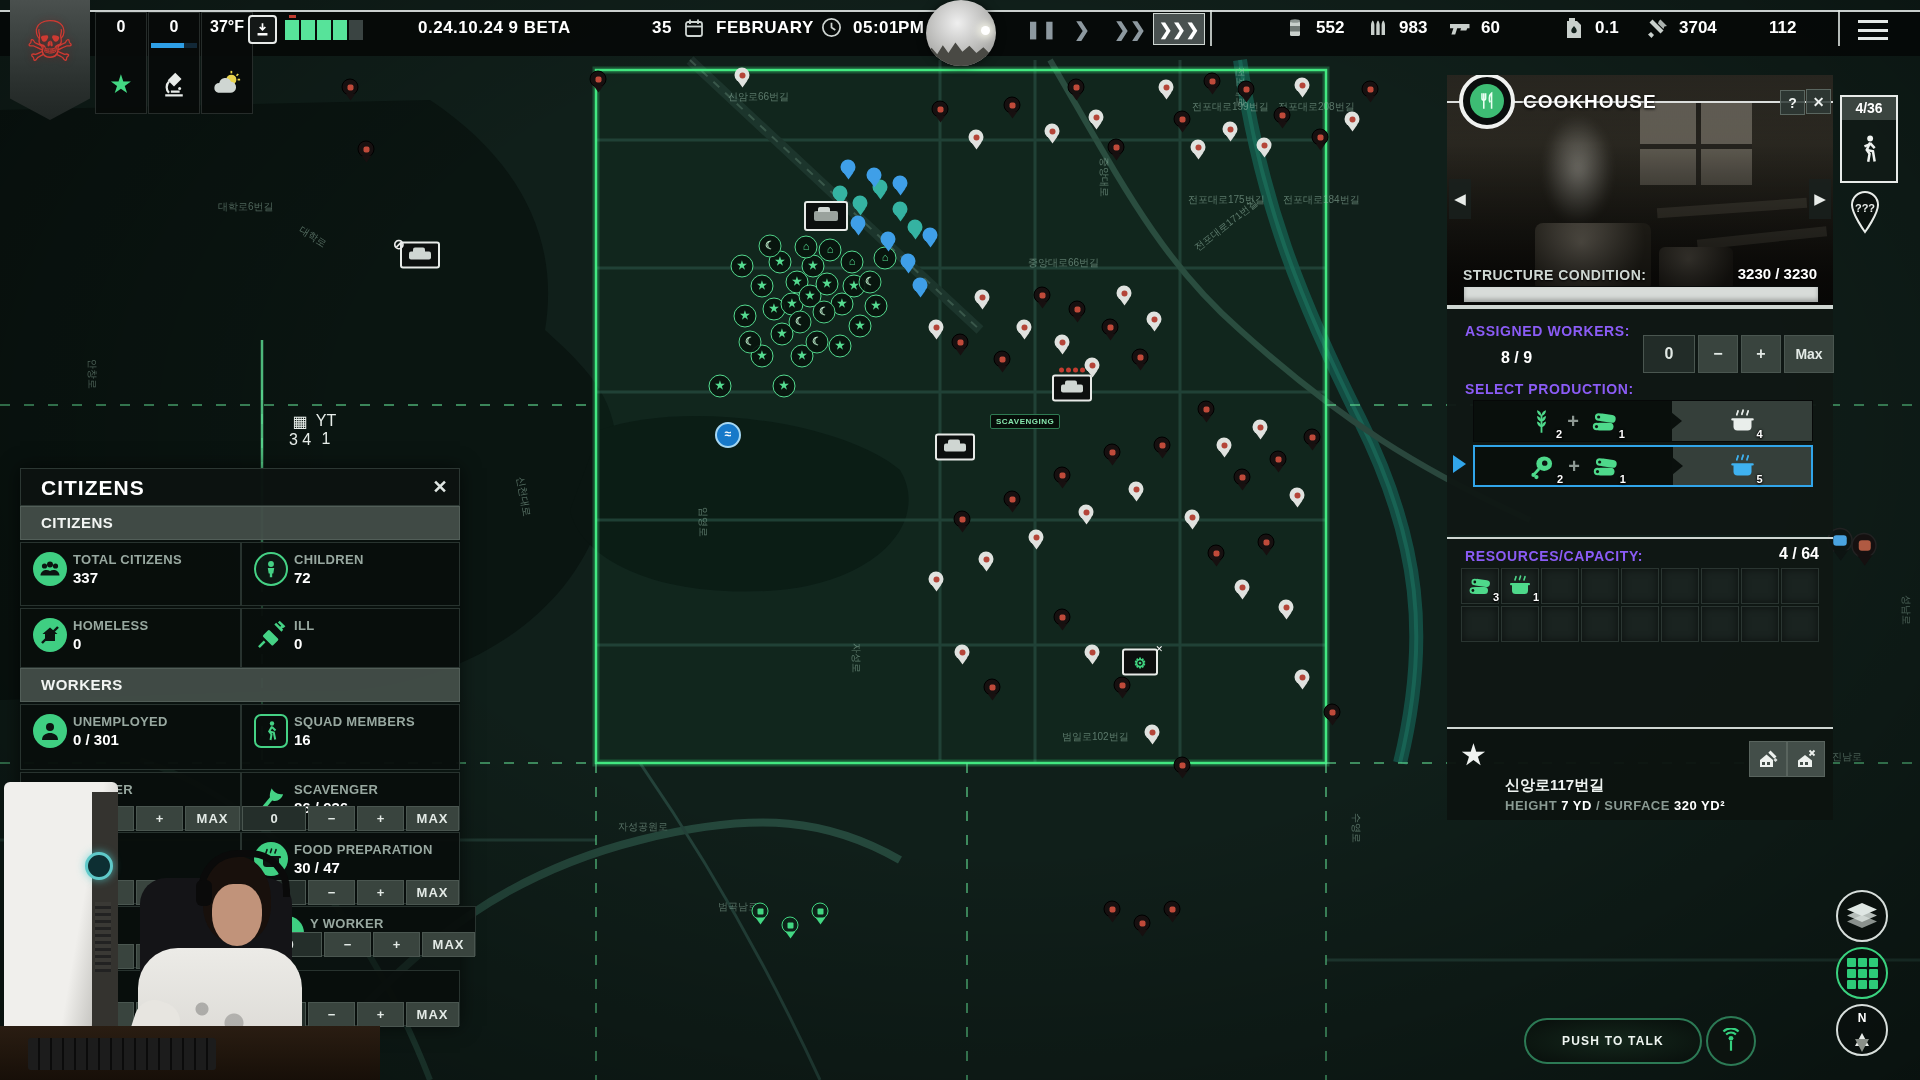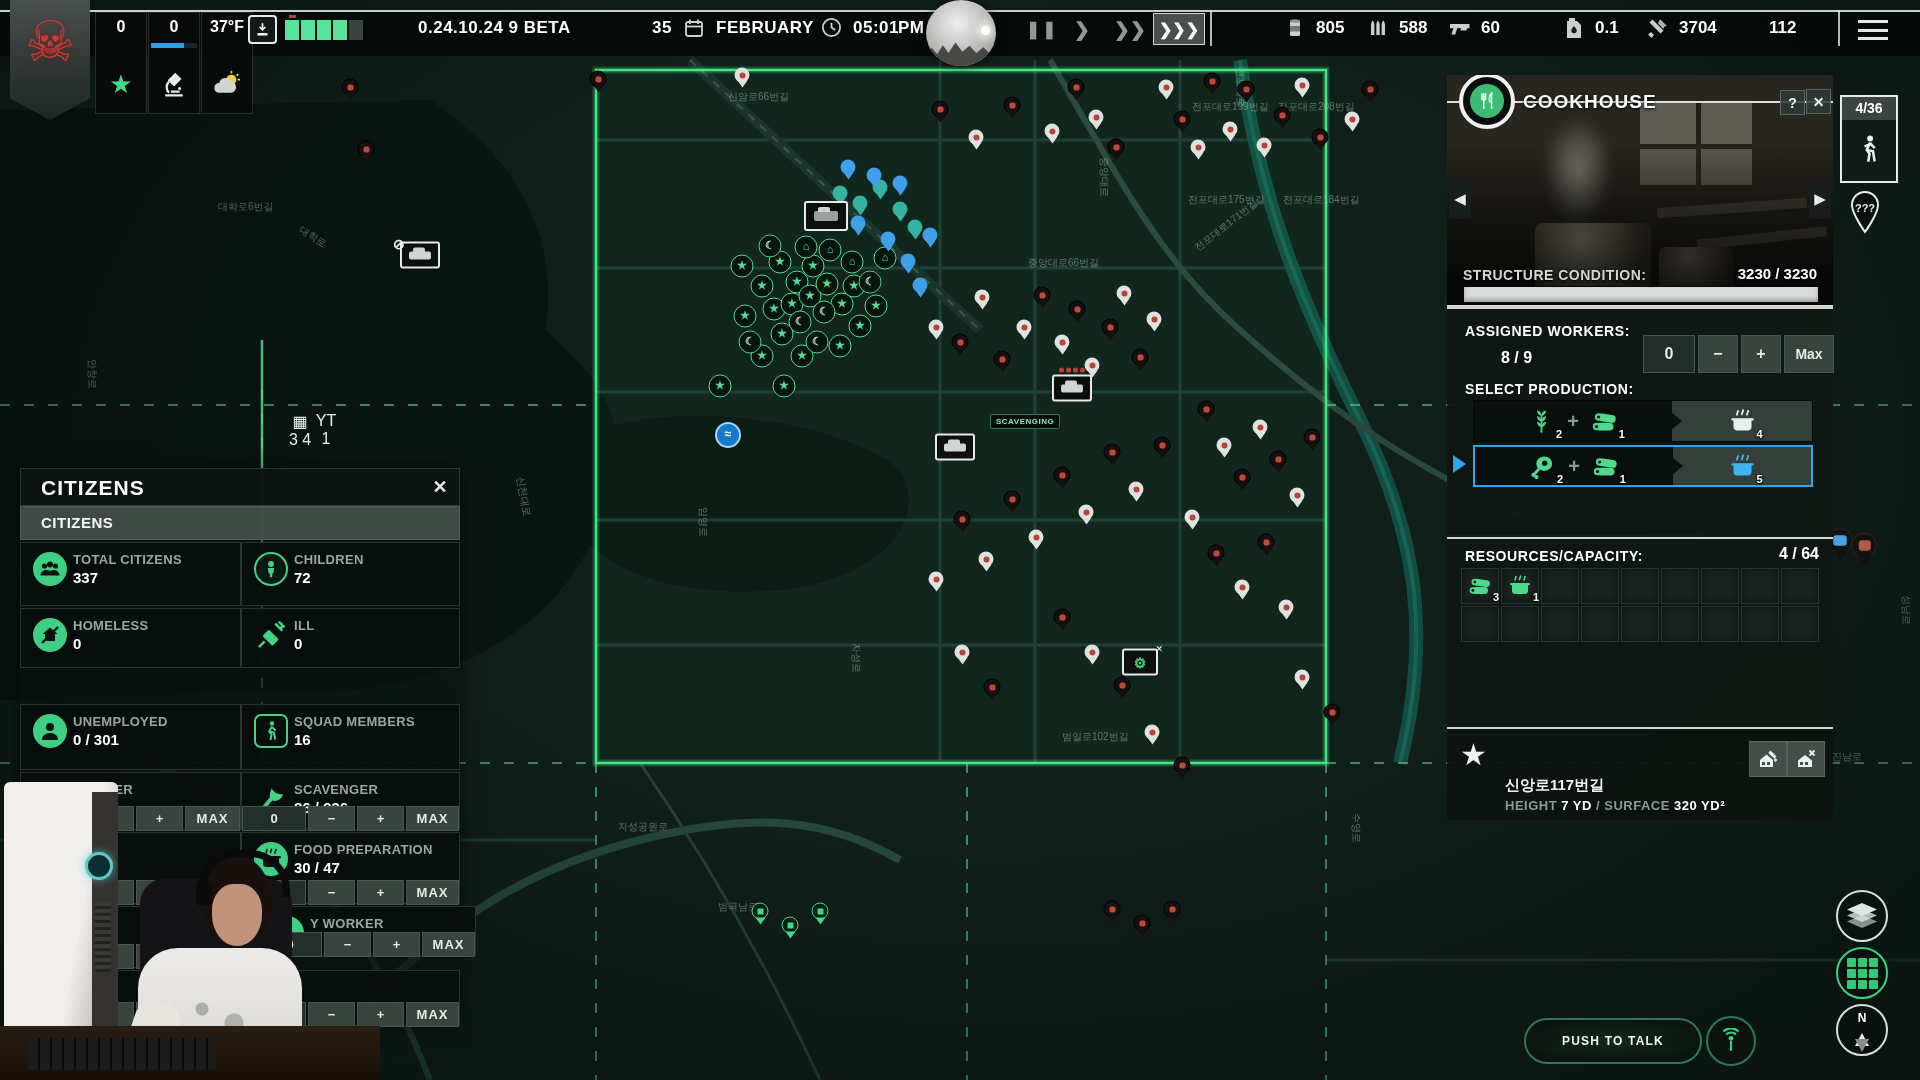--- a/index.html
+++ b/index.html
@@ -135,21 +135,21 @@
       font-weight:bold;font-size:14px;display:flex;align-items:center;justify-content:center;cursor:pointer;}
   .carr{position:absolute;top:104px;width:22px;height:40px;background:rgba(25,33,30,.8);color:#e8ece9;font-size:15px;
       display:flex;align-items:center;justify-content:center;cursor:pointer;}
   #b-cond-label{position:absolute;left:16px;top:192px;font-size:14px;font-weight:bold;color:#cfd8d3;letter-spacing:.5px;text-shadow:0 1px 2px #000;}
   #b-cond-val{position:absolute;right:16px;top:190px;font-size:15px;font-weight:bold;color:#fff;text-shadow:0 1px 2px #000;}
   #b-cond-bar{position:absolute;left:16px;top:211px;width:354px;height:15px;background:#d8dcd9;border:1px solid #090c0b;box-shadow:inset 0 -3px 4px rgba(0,0,0,.25);}
   .bsec{position:absolute;left:0;width:386px;background:rgba(16,23,20,.96);box-sizing:border-box;}
   #bsec-workers{top:232px;height:228px;border-top:2px solid #cfd6d2;}
   #bsec-res{top:462px;height:190px;border-top:2px solid #cfd6d2;}
   #bsec-foot{top:577px;height:93px;border-top:2px solid #cfd6d2;background:rgba(13,19,16,.96);top:652px;height:93px;}
-  .blabel{font-size:14px;font-weight:bold;color:#ffffff;letter-spacing:.6px;}
+  .blabel{font-size:14px;font-weight:bold;color:#8b5cf6;letter-spacing:.6px;}
   #aw-label{position:absolute;left:18px;top:14px;}
   #aw-icon{position:absolute;left:18px;top:34px;width:28px;height:28px;color:#e6ebe8;}
   #aw-val{position:absolute;left:54px;top:40px;font-size:16px;font-weight:bold;color:#fff;}
   #aw-ctrl{position:absolute;left:196px;top:26px;display:flex;gap:3px;}
   #aw-ctrl .btn{height:36px;font-size:16px;}
   #aw-ctrl .v{width:50px;background:#222c28;}
   #aw-ctrl .pm{width:38px;}
   #aw-ctrl .mx{width:48px;font-size:14px;}
   #sp-label{position:absolute;left:18px;top:72px;}
   .prow{position:absolute;left:26px;width:340px;height:42px;display:flex;box-sizing:border-box;border:1px solid #060808;}
@@ -928,20 +928,23 @@
   </div>
 
   <div id="citizens">
     <div id="cit-title">
       <span class="t">CITIZENS</span>
       <span id="cit-close">✕</span>
     </div>
     <div class="sec-head" style="top:38px;">
       <span class="t">CITIZENS</span>
     </div>
+    <div class="sec-head" style="top:200px;">
+      <span class="t">WORKERS</span>
+    </div>
     <div id="cit-cells">
         <div class="ccell" style="left: 0px; top: 74px; width: 221px; height: 64px;">
           <span class="ic fcirc"><svg viewBox="0 0 24 24" fill="currentColor">
               <circle cx="6.5" cy="9" r="2.6"></circle>
               <circle cx="17.5" cy="9" r="2.6"></circle>
               <circle cx="12" cy="7.5" r="3"></circle>
               <path d="M2.5 18.5c0-3.5 3-5.5 6-5.5 1.3 0 2.5.3 3.5 1 1-.7 2.2-1 3.5-1 3 0 6 2 6 5.5z"></path>
             </svg></span>
           <span class="lb">TOTAL CITIZENS</span>
           <span class="vl">337</span>
@@ -1357,29 +1360,29 @@
     <span class="pb" style="left:1114px;font-size:19px;">❯❯</span>
     <div id="ff3box">❯❯❯</div>
     <div class="vsep" style="left:1210px;"></div>
     <div id="topres">
         <div class="res" style="left: 1283px;">
           <span class="ric"><svg viewBox="0 0 24 24" fill="currentColor">
               <rect x="7" y="5" width="10" height="15" rx="1.5"></rect>
               <ellipse cx="12" cy="5" rx="5" ry="1.8" fill="#8d9692"></ellipse>
               <rect x="7" y="10" width="10" height="5.5" fill="#6f7874"></rect>
             </svg></span>
-          <span class="rv">805</span>
+          <span class="rv">552</span>
         </div>
         <div class="res" style="left: 1366px;">
           <span class="ric"><svg viewBox="0 0 24 24" fill="currentColor">
               <path d="M5 9c0-2 .8-3.6 1.7-4.6C7.6 5.4 8.4 7 8.4 9v10H5z"></path>
               <path d="M10.3 9c0-2 .8-3.6 1.7-4.6.9 1 1.7 2.6 1.7 4.6v10h-3.4z"></path>
               <path d="M15.6 9c0-2 .8-3.6 1.7-4.6.9 1 1.7 2.6 1.7 4.6v10h-3.4z"></path>
             </svg></span>
-          <span class="rv">588</span>
+          <span class="rv">983</span>
         </div>
         <div class="res" style="left: 1448px;">
           <span class="ric"><svg viewBox="0 0 24 24" fill="currentColor">
               <path d="M2 8h19.5v4.2h-2.2l-1 2.4h-6l.8-2.4H9.2l-2 6.3H3.4l2-6.3H2z"></path>
             </svg></span>
           <span class="rv">60</span>
         </div>
         <div class="res" style="left: 1562px;">
           <span class="ric"><svg viewBox="0 0 24 24" fill="currentColor">
               <path d="M5 5h10l4 4v13H5z"></path>

